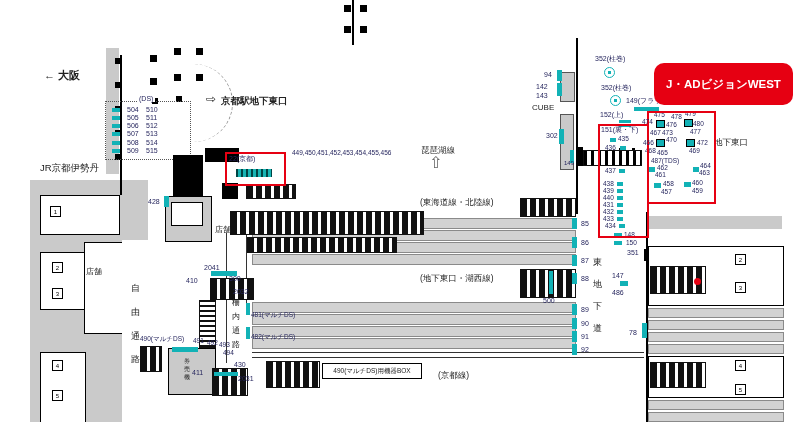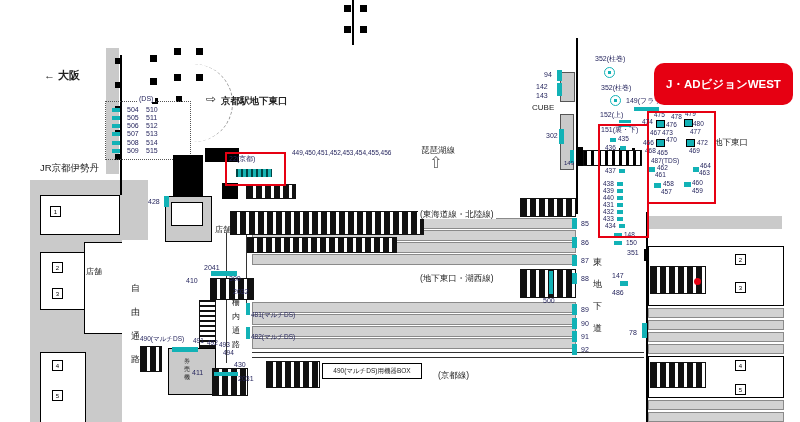--- a/index.html
+++ b/index.html
@@ -154,21 +154,21 @@
   <div class="sl" style="left:266px;top:361px;width:52px;height:25px"></div>
   <div class="wh" style="left:322px;top:363px;width:98px;height:14px;border:1.5px solid #000;display:flex;align-items:center;justify-content:center;z-index:4">
       <span style="font-size:6.5px;color:#222">490(マルチDS)用機器BOX</span>
     </div>
   <span class="t k" style="left:438px;top:371px;font-size:8.5px">(京都線)</span>
 
   <div class="stripe" style="left:252px;top:218px;width:322px;height:9px"></div>
   <div class="stripe" style="left:252px;top:230px;width:322px;height:9px"></div>
   <div class="stripe" style="left:252px;top:242px;width:322px;height:9px"></div>
   <div class="stripe" style="left:252px;top:254px;width:322px;height:9px"></div>
-  <span class="t k" style="left:418px;top:210px;font-size:8.5px;background:#fff;padding:0 2px;z-index:5">(東海道線・北陸線)</span>
+  <span class="t k" style="left:418px;top:198px;font-size:8.5px;background:#fff;padding:0 2px;z-index:5">(東海道線・北陸線)</span>
   <div class="sl" style="left:520px;top:198px;width:54px;height:17px"></div>
 
   <div class="stripe" style="left:252px;top:302px;width:322px;height:9px"></div>
   <div class="stripe" style="left:252px;top:314px;width:322px;height:9px"></div>
   <div class="stripe" style="left:252px;top:326px;width:322px;height:9px"></div>
   <div class="stripe" style="left:252px;top:338px;width:322px;height:9px"></div>
   <div class="ln" style="left:252px;top:352px;width:392px;height:1px"></div>
   <div class="ln" style="left:252px;top:357px;width:392px;height:1px"></div>
   <span class="t k" style="left:418px;top:274px;font-size:8.5px;background:#fff;padding:0 2px;z-index:5">(地下東口・湖西線)</span>
   <div class="sl" style="left:520px;top:269px;width:54px;height:27px"></div>

